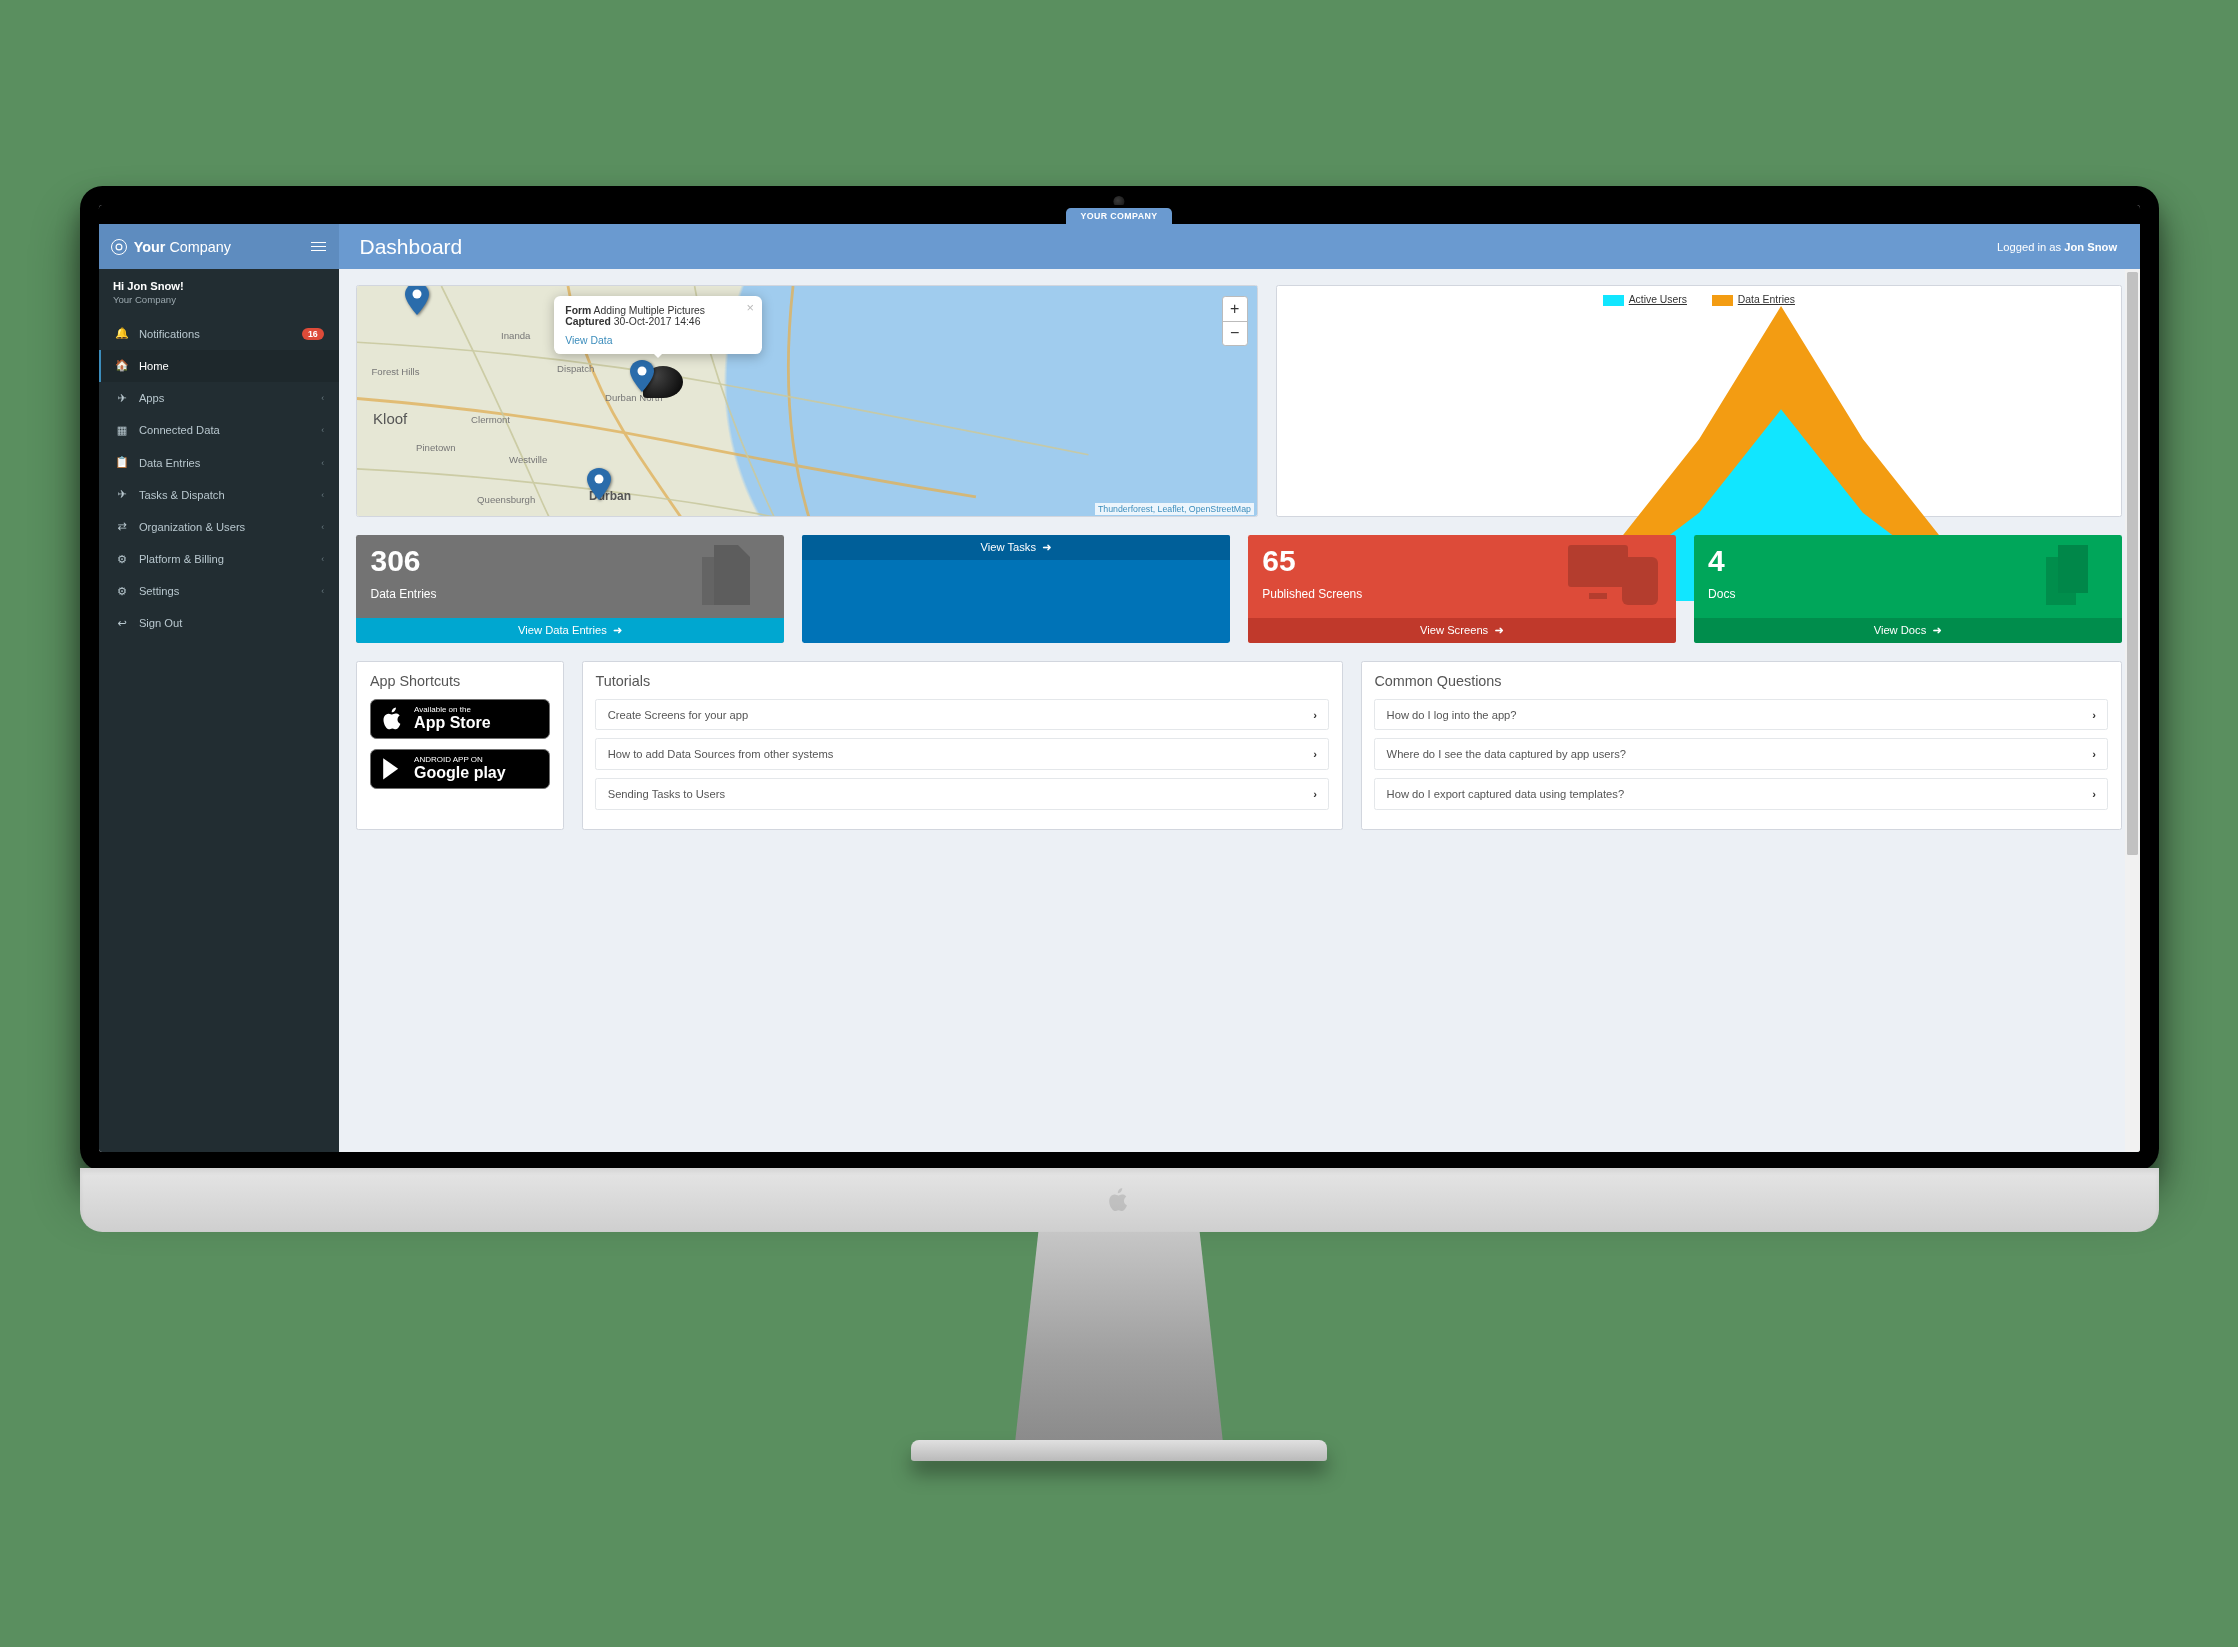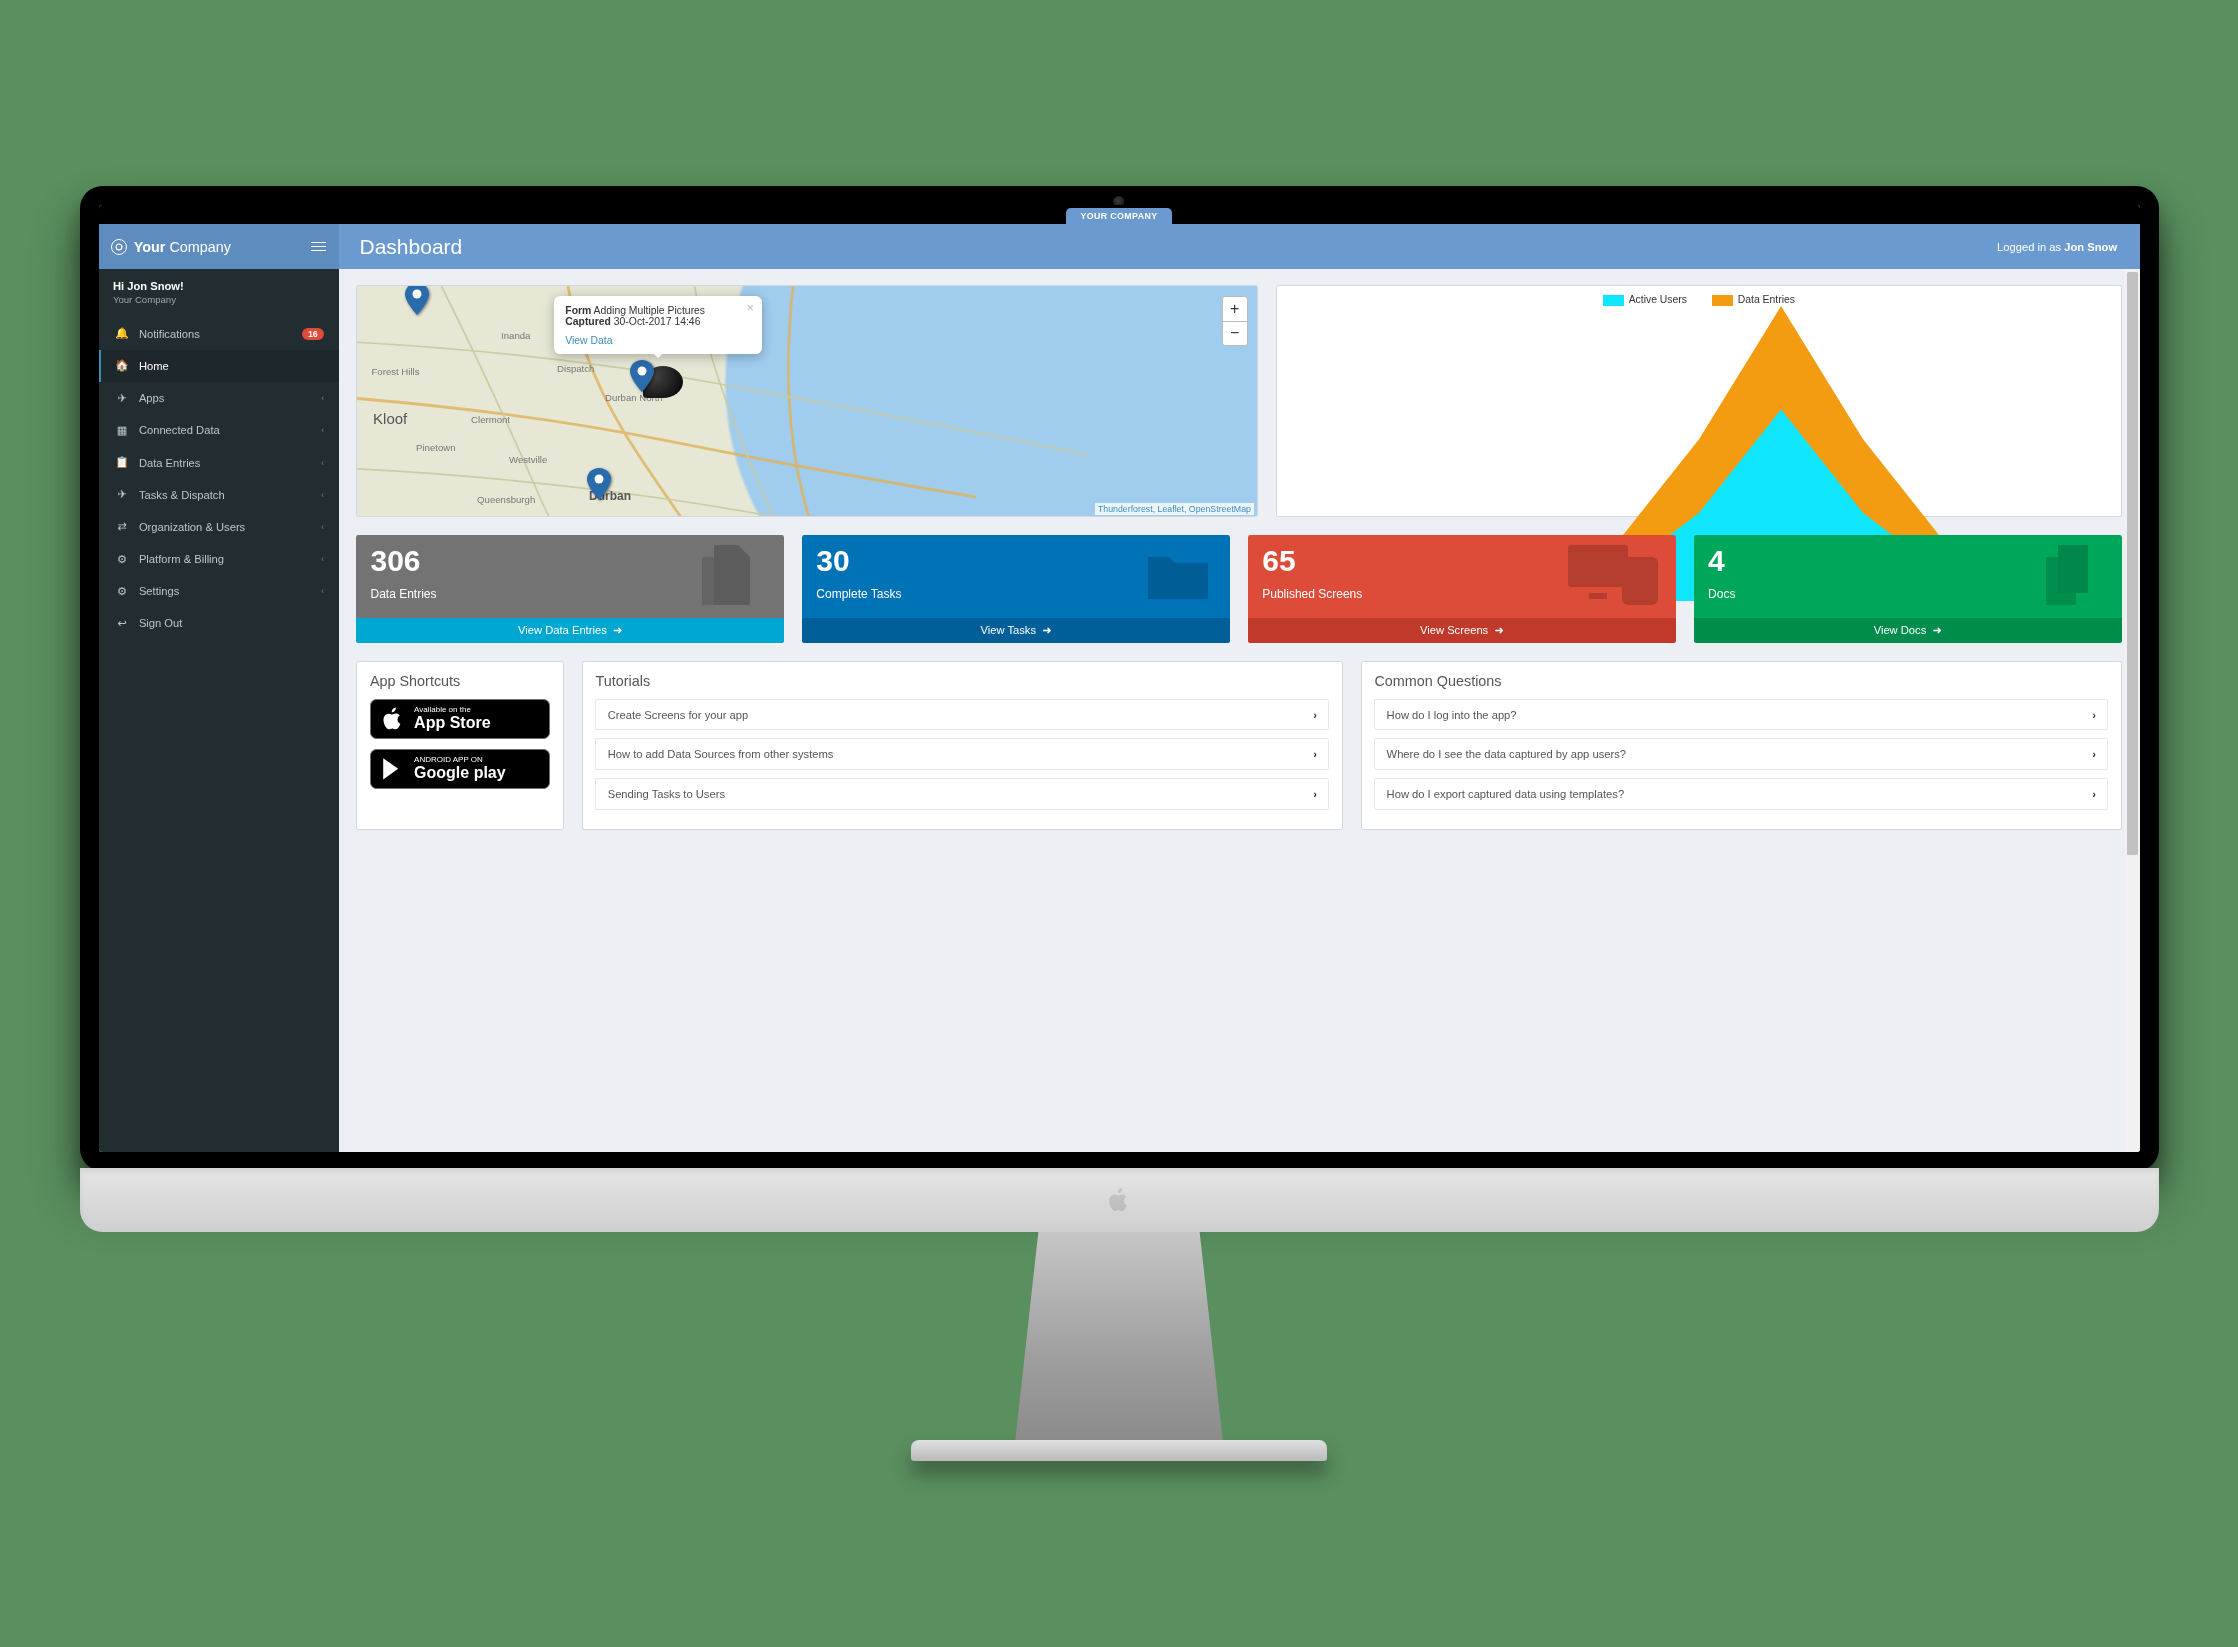--- a/index.html
+++ b/index.html
@@ -158,21 +158,21 @@
     border: 0.8px solid #bbb; border-radius: 3.2px; overflow: hidden;
   }
   .zoom-ctrl div { width: 24px; height: 24px; display:flex; align-items:center; justify-content:center; font-size: 16px; color:#333; cursor:pointer; }
   .zoom-ctrl div + div { border-top: 0.8px solid #bbb; }
   .attribution {
     position: absolute; bottom: 1.6px; right: 3.2px; background: rgba(255,255,255,.8);
     font-size: 8.8px; color: #3c8dbc; padding: 0.8px 3.2px;
   }
 
   .chart-panel { flex: 1; height: 232px; padding: 8px 12.8px 4.8px; display:flex; flex-direction:column; position:relative; }
-  .legend { display:flex; gap:25px; justify-content:center; font-size:10.4px; color:#333; }
+  .legend { display:flex; gap:25px; justify-content:center; font-size:10.4px; color:#333;text-decoration:underline; }
   .legend .sw { width:21px; height:11.2px; display:inline-block; vertical-align:middle; margin-right:4.8px; }
   .chart-area { flex:1; position:relative; }
 
   
   .stats { display:flex; gap:17.6px; margin-top: 17.6px; }
   .tile { flex:1; color:#fff; border-radius:2.4px; overflow:hidden; position:relative; }
   .tile .body { padding: 11.2px 14.4px 14.4px; position:relative; min-height: 83px; }
   .tile .num { font-size: 30px; font-weight: 700; line-height:1; }
   .tile .lbl { font-size: 12px; margin-top: 11.2px; }
   .tile .bg-icon { position:absolute; right:8px; top:4.8px; opacity:.18; }
@@ -392,27 +392,20 @@
                   <div class="num">306</div>
                   <div class="lbl">Data Entries</div>
                   <div class="bg-icon"><svg width="88" height="72" viewBox="0 0 24 24">
                       <path fill="#000" d="M6 2h8l4 4v16H6z"></path>
                       <path fill="#000" d="M2 6h8l4 4v12H2z" opacity=".7"></path>
                     </svg></div>
                 </div>
                 <div class="footer">View Data Entries <span class="arrow">➜</span></div>
               </div>
               <div class="tile t-blue">
-                <div class="body">
-                  <div class="num">30</div>
-                  <div class="lbl">Complete Tasks</div>
-                  <div class="bg-icon"><svg width="88" height="72" viewBox="0 0 24 24">
-                      <path fill="#000" d="M2 6h7l2 2h11v12H2z"></path>
-                    </svg></div>
-                </div>
                 <div class="footer">View Tasks <span class="arrow">➜</span></div>
               </div>
               <div class="tile t-red">
                 <div class="body">
                   <div class="num">65</div>
                   <div class="lbl">Published Screens</div>
                   <div class="bg-icon"><svg width="104" height="72" viewBox="0 0 32 24">
                       <rect x="0" y="2" width="20" height="14" rx="1" fill="#000"></rect>
                       <rect x="7" y="18" width="6" height="2" fill="#000"></rect>
                       <rect x="18" y="6" width="12" height="16" rx="2" fill="#000"></rect>

